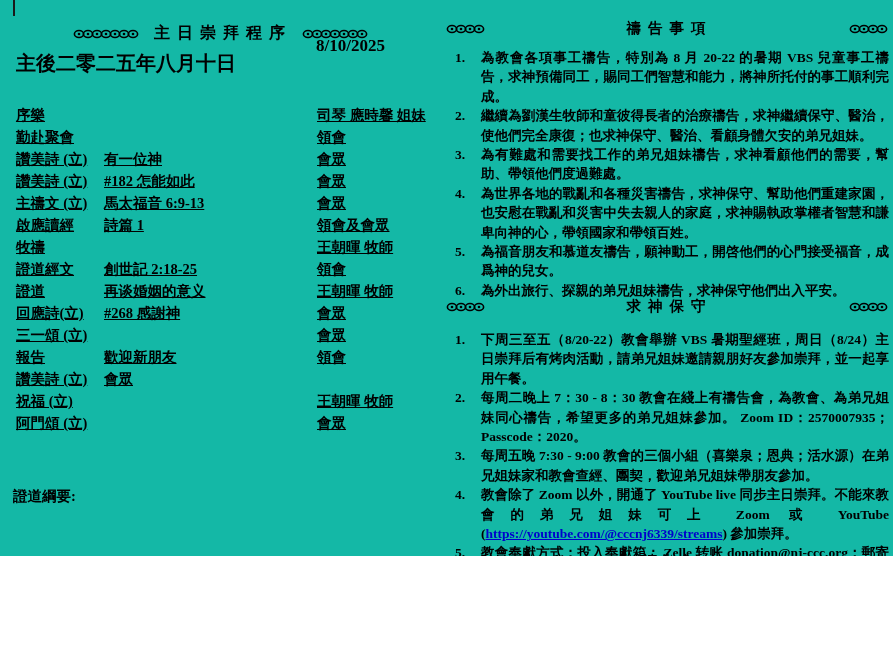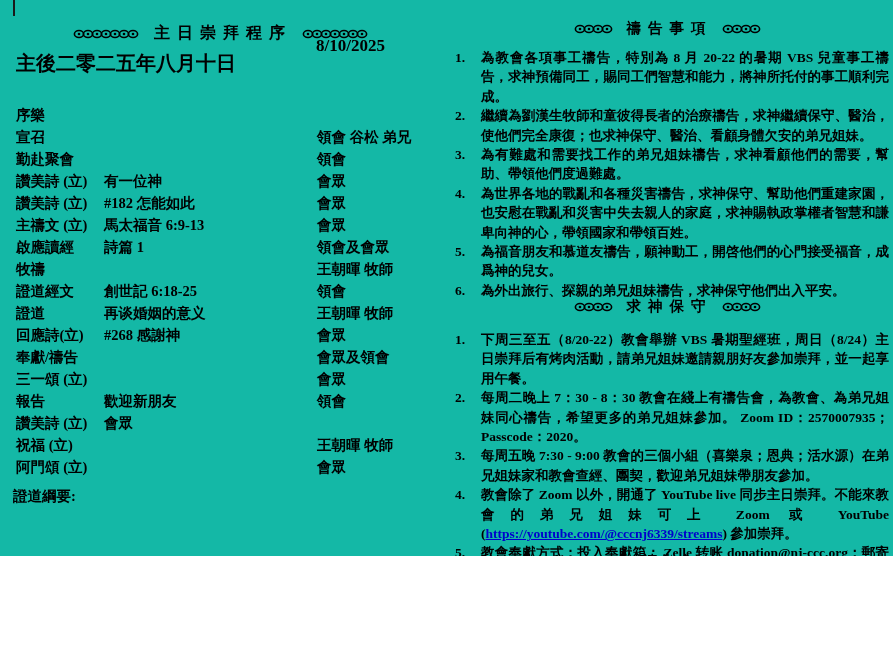--- a/index.html
+++ b/index.html
@@ -7,26 +7,26 @@
         font-family:"Liberation Serif","DejaVu Serif",serif;color:#000;font-weight:bold;}
   .caret{position:absolute;left:13px;top:0;width:2px;height:16px;background:#1a1a1a;}
 
   
   .left-col{position:absolute;left:0;top:0;width:446px;height:672px;}
   .title-row{position:absolute;top:23px;left:0;width:446px;display:flex;justify-content:center;align-items:center;gap:10px;}
   .main-title{font-size:16px;letter-spacing:7px;white-space:nowrap;}
   .date-cn{position:absolute;left:16px;top:50px;font-size:20px;white-space:nowrap;}
   .date-num{position:absolute;left:316px;top:36px;font-size:17px;}
   .program{position:absolute;left:16px;top:106px;width:424px;}
-  .prow{display:grid;grid-template-columns:88px 213px 1fr;height:22px;font-size:14.5px;white-space:nowrap;}
+  .prow{display:grid;grid-template-columns:88px 213px 1fr;height:22px;font-size:14.5px;white-space:nowrap;text-decoration:underline;}
   .outline-label{position:absolute;left:13px;top:487px;font-size:14.5px;}
 
   
   .right-col{position:absolute;left:446px;top:0;width:447px;height:672px;}
-  .sec-head{position:absolute;left:0;width:447px;display:flex;justify-content:center;align-items:center;gap:9px;}
+  .sec-head{position:absolute;left:0;width:447px;display:flex;justify-content:space-between;align-items:center;gap:9px;}
   .sec-title{font-size:14.5px;letter-spacing:7px;white-space:nowrap;}
   .sec-title.small{letter-spacing:3px;}
   .head-prayer{top:19px;}
   .head-biz{top:297px;}
   .head-pm{top:552px;}
   .num-list{position:absolute;left:9px;width:434px;list-style:none;margin:0;padding:0;
             font-size:13.5px;line-height:19.4px;text-align:justify;}
   .list-prayer{top:48px;}
   .list-ann{top:330px;}
   .num-list li{display:flex;}
@@ -91,25 +91,21 @@
           </svg>
         </span>
     </div>
     <div class="date-cn">主後二零二五年八月十日</div>
     <div class="date-num">8/10/2025</div>
 
     <div class="program">
       <div class="prow">
           <span>序樂</span>
           <span></span>
-        </div>
-      <div class="prow">
-          <span>宣召</span>
-          <span></span>
-          <span>領會 谷松 弟兄</span>
+          <span>司琴 應時馨 姐妹</span>
         </div>
       <div class="prow">
           <span>勤赴聚會</span>
           <span></span>
           <span>領會</span>
         </div>
       <div class="prow">
           <span>讚美詩 (立)</span>
           <span>有一位神</span>
           <span>會眾</span>
@@ -129,37 +125,32 @@
           <span>詩篇 1</span>
           <span>領會及會眾</span>
         </div>
       <div class="prow">
           <span>牧禱</span>
           <span></span>
           <span>王朝暉 牧師</span>
         </div>
       <div class="prow">
           <span>證道經文</span>
-          <span>創世記 6:18-25</span>
+          <span>創世記 2:18-25</span>
           <span>領會</span>
         </div>
       <div class="prow">
           <span>證道</span>
           <span>再谈婚姻的意义</span>
           <span>王朝暉 牧師</span>
         </div>
       <div class="prow">
           <span>回應詩(立)</span>
           <span>#268 感謝神</span>
           <span>會眾</span>
-        </div>
-      <div class="prow">
-          <span>奉獻/禱告</span>
-          <span></span>
-          <span>會眾及領會</span>
         </div>
       <div class="prow">
           <span>三一頌 (立)</span>
           <span></span>
           <span>會眾</span>
         </div>
       <div class="prow">
           <span>報告</span>
           <span>歡迎新朋友</span>
           <span>領會</span>

